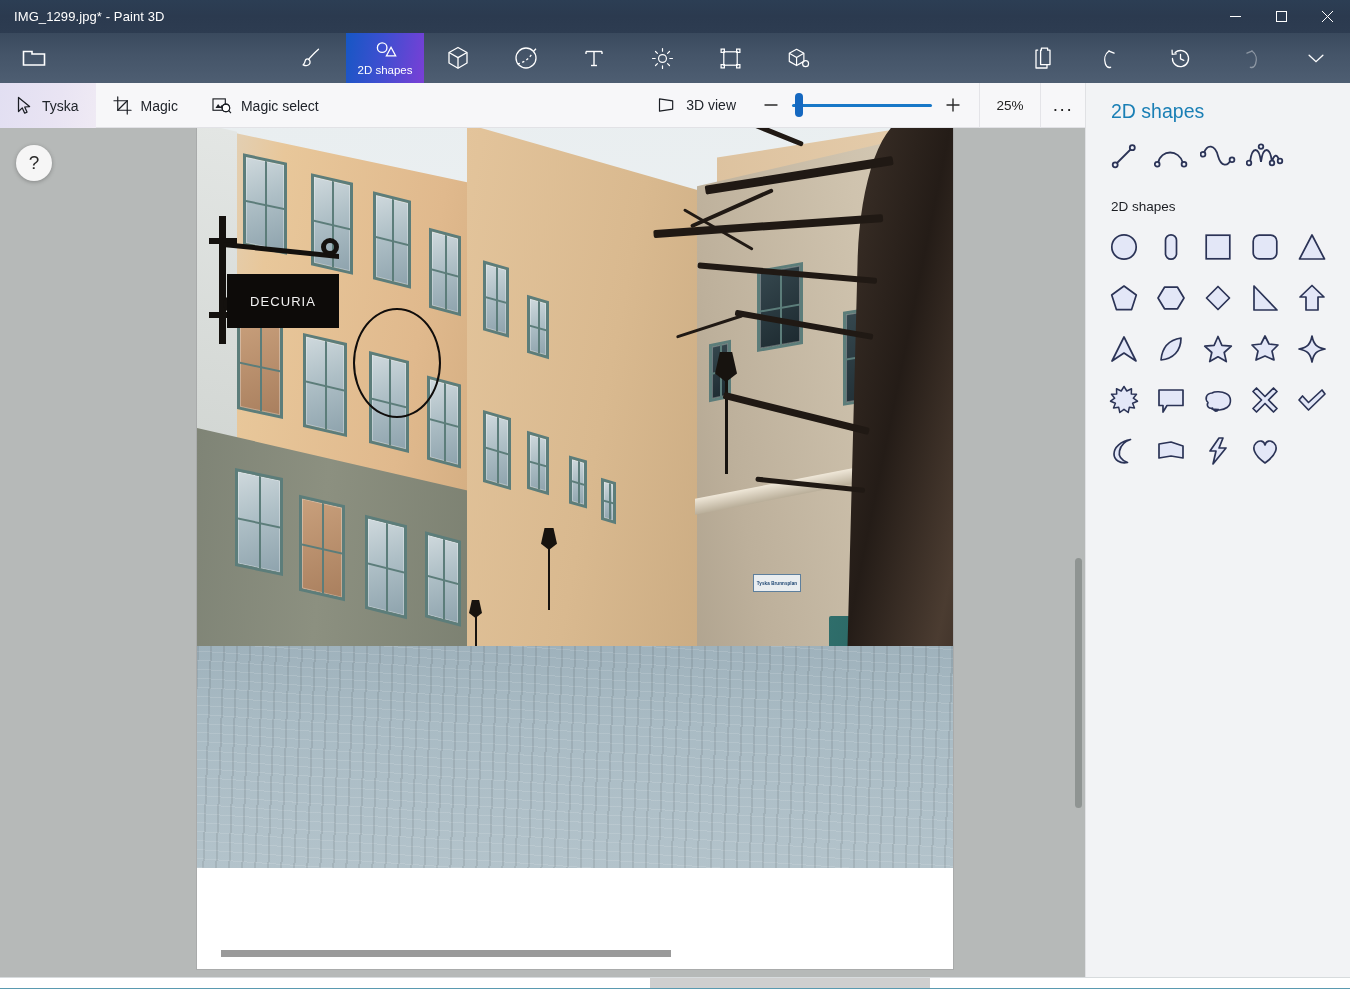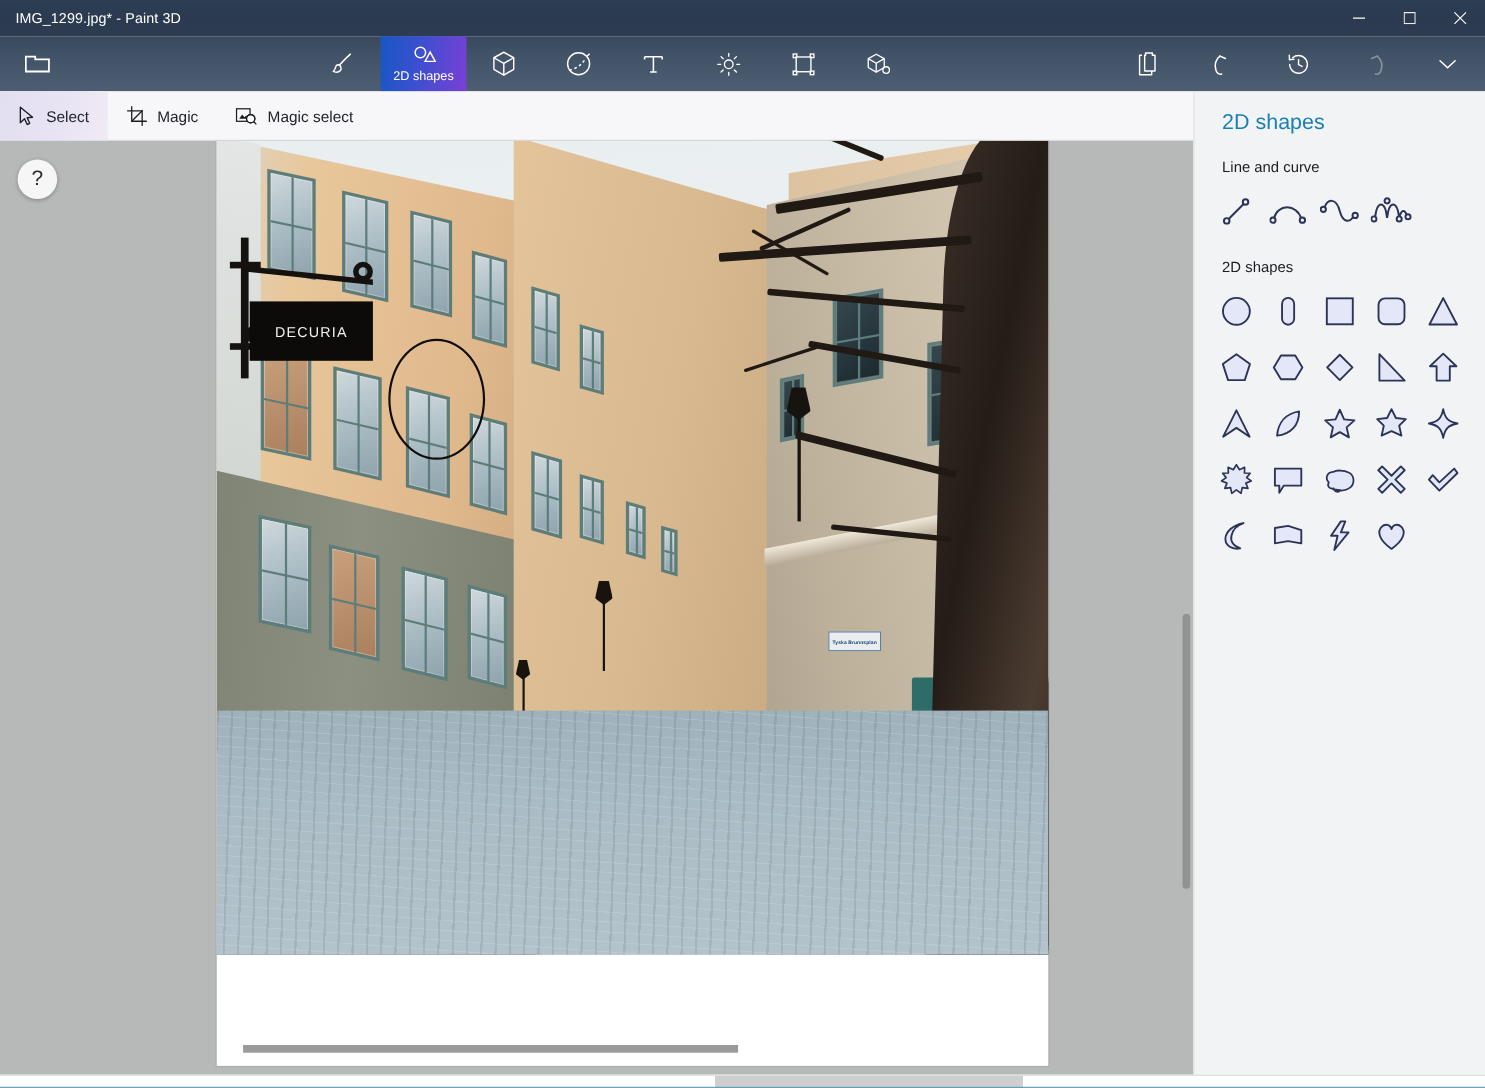--- a/index.html
+++ b/index.html
@@ -465,21 +465,21 @@
   </div>
 
   <div class="subbar">
 
     <div class="sb-item sel">
       <span>
         <svg width="17" height="19" viewBox="0 0 17 19" fill="none" stroke="#1b1e24" stroke-width="1.25" stroke-linejoin="round">
           <path d="M2.5 1.5 L2.5 15.5 L6.3 11.9 L8.7 17.2 L11 16.1 L8.7 11 L13.6 10.6 Z"></path>
         </svg>
       </span>
-      <span>Select</span>
+      <span>Tyska</span>
     </div>
 
     <div class="sb-item">
       <span>
         <svg width="19" height="19" viewBox="0 0 20 20" fill="none" stroke="#1b1e24" stroke-width="1.25" stroke-linecap="round">
           <path d="M5 1 L5 15 L19 15"></path>
           <path d="M1 5 L15 5 L15 19"></path>
           <path d="M15 5 L5 15"></path>
         </svg>
       </span>
@@ -492,20 +492,53 @@
           <rect x="1" y="2" width="13" height="12"></rect>
           <path d="M3.6 11.6 L6.4 7.4 L8.6 10.2 L10.4 8.4 L12 11.6 Z" fill="#1b1e24" stroke="none"></path>
           <circle cx="14.6" cy="11.5" r="4" fill="#fff"></circle>
           <circle cx="14.6" cy="11.5" r="4"></circle>
           <path d="M17.6 14.4 L20 17"></path>
         </svg>
       </span>
       <span>Magic select</span>
     </div>
 
+    <div class="sb-zoom">
+
+      <div class="sb-item">
+        <span>
+          <svg width="19" height="16" viewBox="0 0 20 17" fill="none" stroke="#1b1e24" stroke-width="1.25" stroke-linejoin="round">
+            <path d="M1.5 2 L15.5 4.2 L15.5 12.8 L1.5 15 Z"></path>
+          </svg>
+        </span>
+        <span>3D view</span>
+      </div>
+
+      <div class="zm-icon-btn">
+        <svg width="16" height="16" viewBox="0 0 16 16" stroke="#2a2a2a" stroke-width="1.4" stroke-linecap="round">
+            <line x1="2" y1="8" x2="14" y2="8"></line>
+          </svg>
+      </div>
+
+      <div class="slider-wrap">
+        <div class="slider-track"></div>
+        <div class="slider-thumb"></div>
+      </div>
+
+      <div class="zm-icon-btn">
+        <svg width="16" height="16" viewBox="0 0 16 16" stroke="#2a2a2a" stroke-width="1.4" stroke-linecap="round">
+            <line x1="2" y1="8" x2="14" y2="8"></line>
+            <line x1="8" y1="2" x2="8" y2="14"></line>
+          </svg>
+      </div>
+
+      <div class="zm-pct">25%</div>
+
+      <div class="more-btn">...</div>
+    </div>
   </div>
 
   <div class="workspace">
 
     <div class="help-btn">?</div>
 
     <div class="canvas-sheet">
 
       <div class="photo">
         <div class="sky"></div>
@@ -611,21 +644,20 @@
       </div>
     </div>
 
     <div class="vscroll"></div>
   </div>
 
   <div class="panel">
 
     <div class="panel-title">2D shapes</div>
 
-    <div class="sec-label">Line and curve</div>
 
     <div class="shape-grid">
       <div class="shape-cell">
         <span>
           <svg width="30" height="30" viewBox="0 0 30 30" fill="#eef1fa" stroke="#2b3356" stroke-width="1.8" stroke-linecap="round">
             <path d="M7.5 22.5 L22 8" fill="none"></path>
             <circle cx="6.2" cy="23.8" r="2.5"></circle>
               <circle cx="23.3" cy="6.7" r="2.5"></circle>
           </svg>
         </span>

